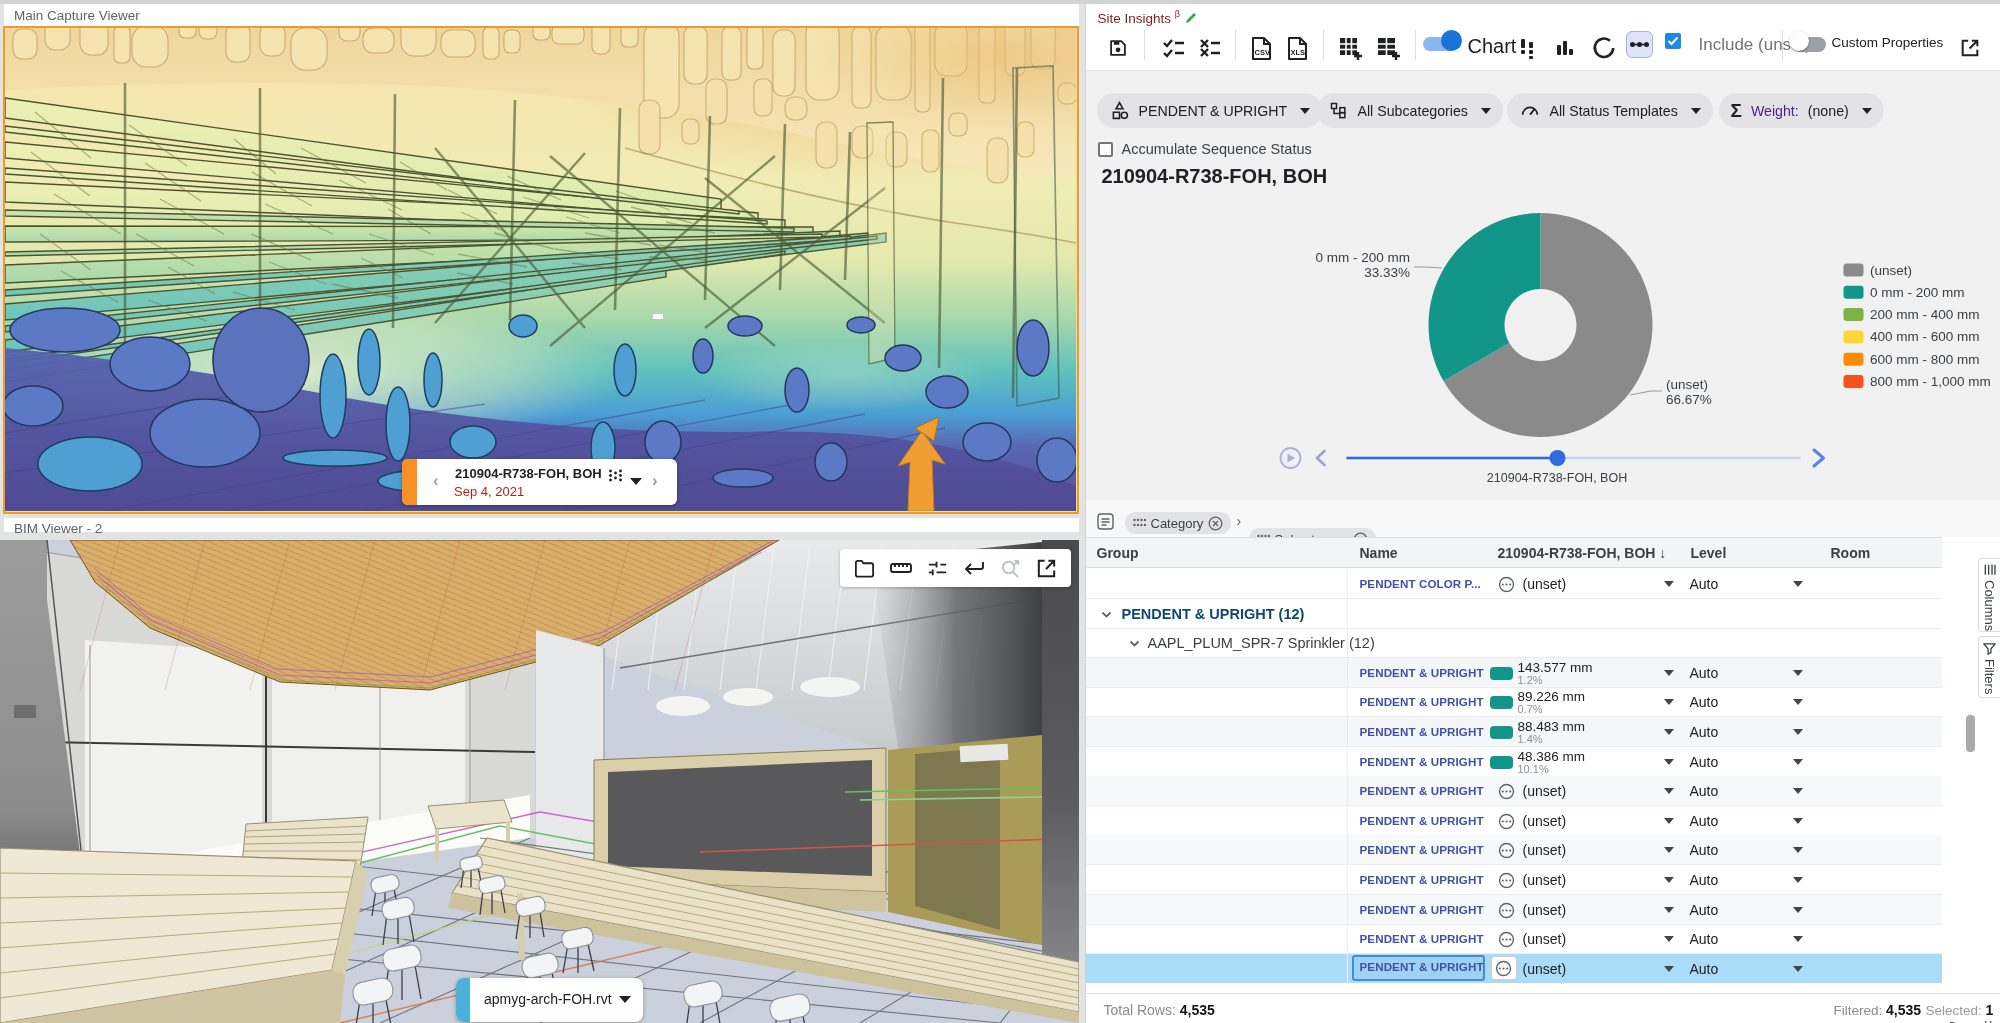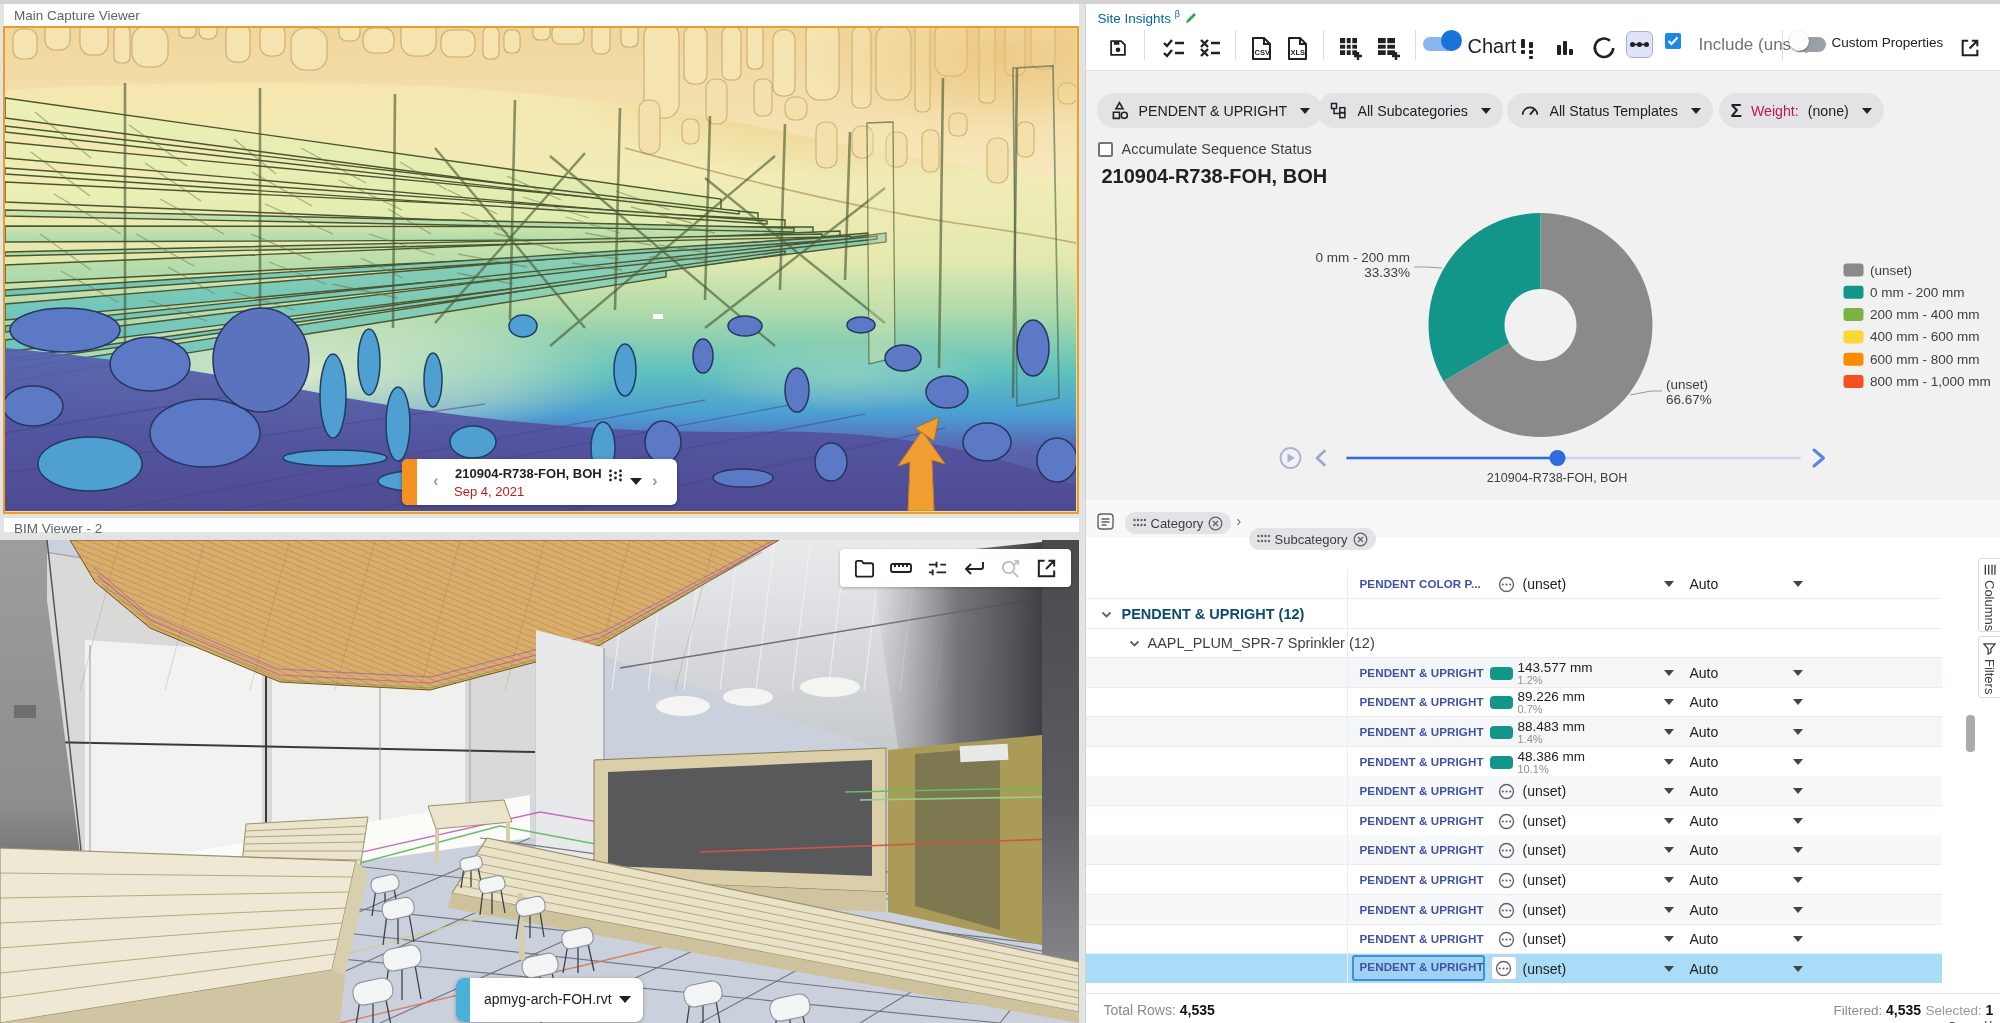--- a/index.html
+++ b/index.html
@@ -21,21 +21,21 @@
 #viewer2 { left:0px; top:540px; width:1079px; height:483px; background:#c9d0dd; }
 #bim-tools { left:840px; top:549px; width:231px; height:38px; background:#fff; border-radius:4px; box-shadow:0 1px 3px rgba(0,0,0,.25); display:flex; align-items:center; justify-content:space-around; padding:0 6px; }
 #bim-card { left:456px; top:978px; width:187px; height:44px; background:#fff; border-radius:8px; box-shadow:0 1px 4px rgba(0,0,0,.3); overflow:hidden; }
 #bim-card .bar { position:absolute; left:0; top:0; width:14px; height:44px; background:#4ab2d8; }
 #bim-card .ti { position:absolute; left:28px; top:13px; font-size:14px; color:#202124; }
 #bim-card .dd { position:absolute; left:163px; top:18px; }
 .caret { width:0; height:0; border-left:6px solid transparent; border-right:6px solid transparent; border-top:7px solid #202124; }
 
 #rpanel { left:1085.5px; top:4px; width:914.5px; height:1019px; background:#fff; }
 #rp-head { position:absolute; left:0; top:0; width:100%; height:67px; background:#fff; border-bottom:1px solid #e4e4e4; }
-#rp-title { position:absolute; left:12px; top:5px; font-size:13.5px; color:#0369a1; }
+#rp-title { position:absolute; left:12px; top:5px; font-size:13.5px; color:#7f1d1d; }
 #rp-title sup { font-size:9px; }
 #toolbar { position:absolute; left:0; top:22px; height:44px; width:100%; }
 .tb { position:absolute; top:4px; width:36px; height:36px; display:flex; align-items:center; justify-content:center; }
 .tdiv { position:absolute; top:4px; width:1px; height:30px; background:#dadce0; }
 #chartzone { position:absolute; left:0; top:67px; width:100%; height:429px; background:#f1f1f2; }
 .pill { position:absolute; top:22px; height:35px; background:#e3e3e5; border-radius:18px; display:flex; align-items:center; padding:0 12px; font-size:14.2px; color:#202124; gap:9px; }
 .pill .pc { width:0; height:0; border-left:5.5px solid transparent; border-right:5.5px solid transparent; border-top:6.5px solid #202124; margin-left:4px; }
 #acc { position:absolute; left:12px; top:70px; display:flex; align-items:center; gap:9px; font-size:14.5px; color:#3c4043; }
 #acc .box { width:15px; height:15px; border:2px solid #757575; border-radius:2px; background:#fdfdfd; }
 #rheading { position:absolute; left:16px; top:94px; font-size:20px; font-weight:bold; color:#202124; }
@@ -743,21 +743,21 @@
     <div class="pill" style="left:421px;">
       <svg width="22" height="22" viewBox="0 0 24 24" fill="none" stroke="#202124" stroke-width="1.8">
           <path d="M4 16 a8 8 0 0 1 16 0"></path>
           <path d="M12 16 l5 -6" stroke-width="2"></path>
         </svg>
       <span>All Status Templates</span>
         <span class="pc"></span>
     </div>
     <div class="pill" style="left:633px;">
       <span style="font-size:19px;font-weight:bold;">Σ</span>
-      <span style="color:#be185d;">Weight:</span>
+      <span style="color:#4c1d95;">Weight:</span>
         <span>(none)</span>
         <span class="pc"></span>
     </div>
     <div id="acc">
         <div class="box"></div>
         <span>Accumulate Sequence Status</span>
       </div>
     <div id="rheading">210904-R738-FOH, BOH</div>
     <div id="slider-cap">210904-R738-FOH, BOH</div>
   </div>
@@ -795,20 +795,27 @@
           <circle cx="8.5" cy="7" r="1.2"></circle>
           <circle cx="12" cy="7" r="1.2"></circle>
         </svg>
         <span>Subcategory</span>
         <svg width="15" height="15" viewBox="0 0 15 15" fill="none" stroke="#5f6368" stroke-width="1.3">
           <circle cx="7.5" cy="7.5" r="6.3"></circle>
           <path d="M5 5 l5 5 M10 5 l-5 5"></path>
         </svg>
       </div>
 </div>
+  <div id="thead">
+    <span style="left:11px;">Group</span>
+    <span style="left:274px;">Name</span>
+    <span style="left:412px;">210904-R738-FOH, BOH ↓</span>
+    <span style="left:605px;">Level</span>
+    <span style="left:745px;">Room</span>
+  </div>
   <div id="tbody">
 <div class="trow" style="top:0.0px;">
         <span class="nm">PENDENT COLOR P...</span>
         <span class="unseticon"><svg width="17" height="17" viewBox="0 0 17 17">
             <circle cx="8.5" cy="8.5" r="7" fill="none" stroke="#5f6368" stroke-width="1.4"></circle>
             <circle cx="4.8" cy="8.5" r="1.1" fill="#5f6368"></circle>
             <circle cx="8.5" cy="8.5" r="1.1" fill="#5f6368"></circle>
             <circle cx="12.2" cy="8.5" r="1.1" fill="#5f6368"></circle>
           </svg></span>
         <span class="unsettxt">(unset)</span>

